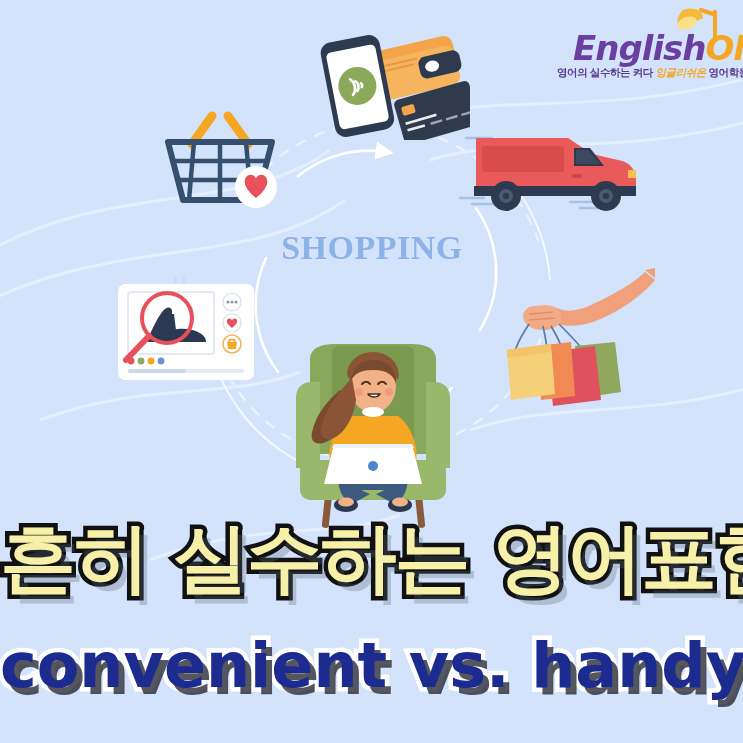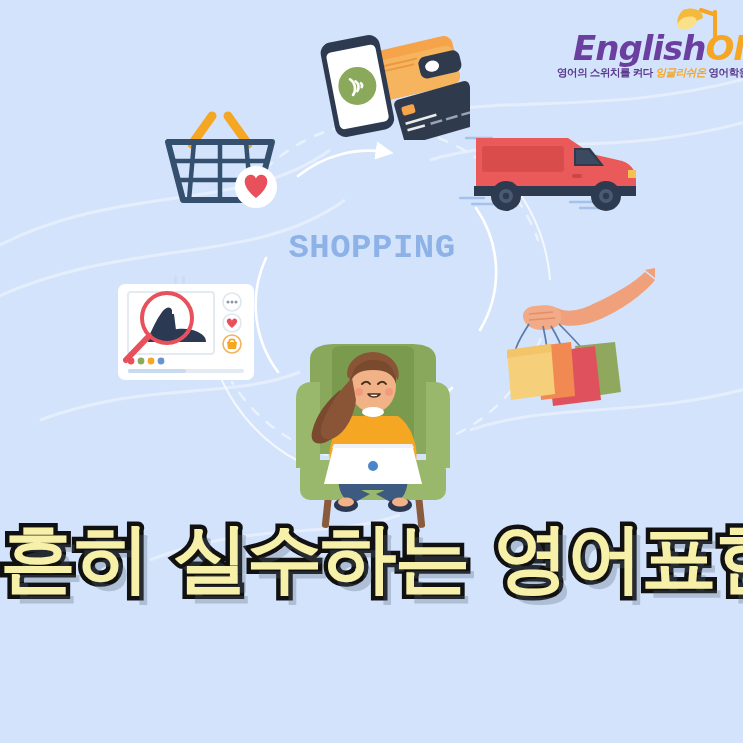--- a/index.html
+++ b/index.html
@@ -43,21 +43,21 @@
     position:absolute; left:272px; top:225px;
     width:200px; text-align:center;
     color:#9dbceb; pointer-events:none;
   }
   #center-online{
     font-size:22px; font-weight:bold; letter-spacing:0.5px;
     font-family:"DejaVu Sans", sans-serif; color:#a6c4ef;
   }
   #center-shopping{
     font-size:34px; font-weight:bold; letter-spacing:0.5px;
-    font-family:Liberation Mono, monospace; color:#8cb2e8;
+    font-family:Liberation Serif, serif; color:#8cb2e8;
     margin-top:4px;
   }
 
   
   #headline-kr{
     position:absolute; left:0; right:0; top:508px;
     text-align:center;
     font-family:"DejaVu Sans", sans-serif;
     font-size:76px; font-weight:bold; letter-spacing:-2px;
     color:#f7f0a8;
@@ -355,19 +355,20 @@
     <svg id="lamp-icon" width="52" height="34" viewBox="0 0 52 34">
       <rect x="40" y="4" width="4" height="28" rx="1.5" fill="#f5a623"></rect>
       <path d="M40 8 L28 4" stroke="#f5a623" stroke-width="4" stroke-linecap="round"></path>
       <path d="M10 4 C 4 10, 2 18, 8 22 L30 12 C 30 4, 20 0, 10 4 Z" fill="#f5b93c"></path>
       <ellipse cx="14" cy="17" rx="10" ry="6" fill="#fbe08a" transform="rotate(-20 14 17)"></ellipse>
     </svg>
     <div id="logo-word">
       <span id="logo-english">English</span><span id="logo-on">ON</span>
     </div>
     <div id="logo-tagline">
-      <span>영어의 스위치를 켜다 </span><span class="hl">잉글리쉬온</span><span> 영어학원</span>
+      <span>영어의 실수하는 켜다 </span><span class="hl">잉글리쉬온</span><span> 영어학원</span>
     </div>
   </div>
 
   <div id="headline-kr">흔히 실수하는 영어표현</div>
+  <div id="headline-en">convenient vs. handy</div>
 
 </div>
 
 </body></html>

